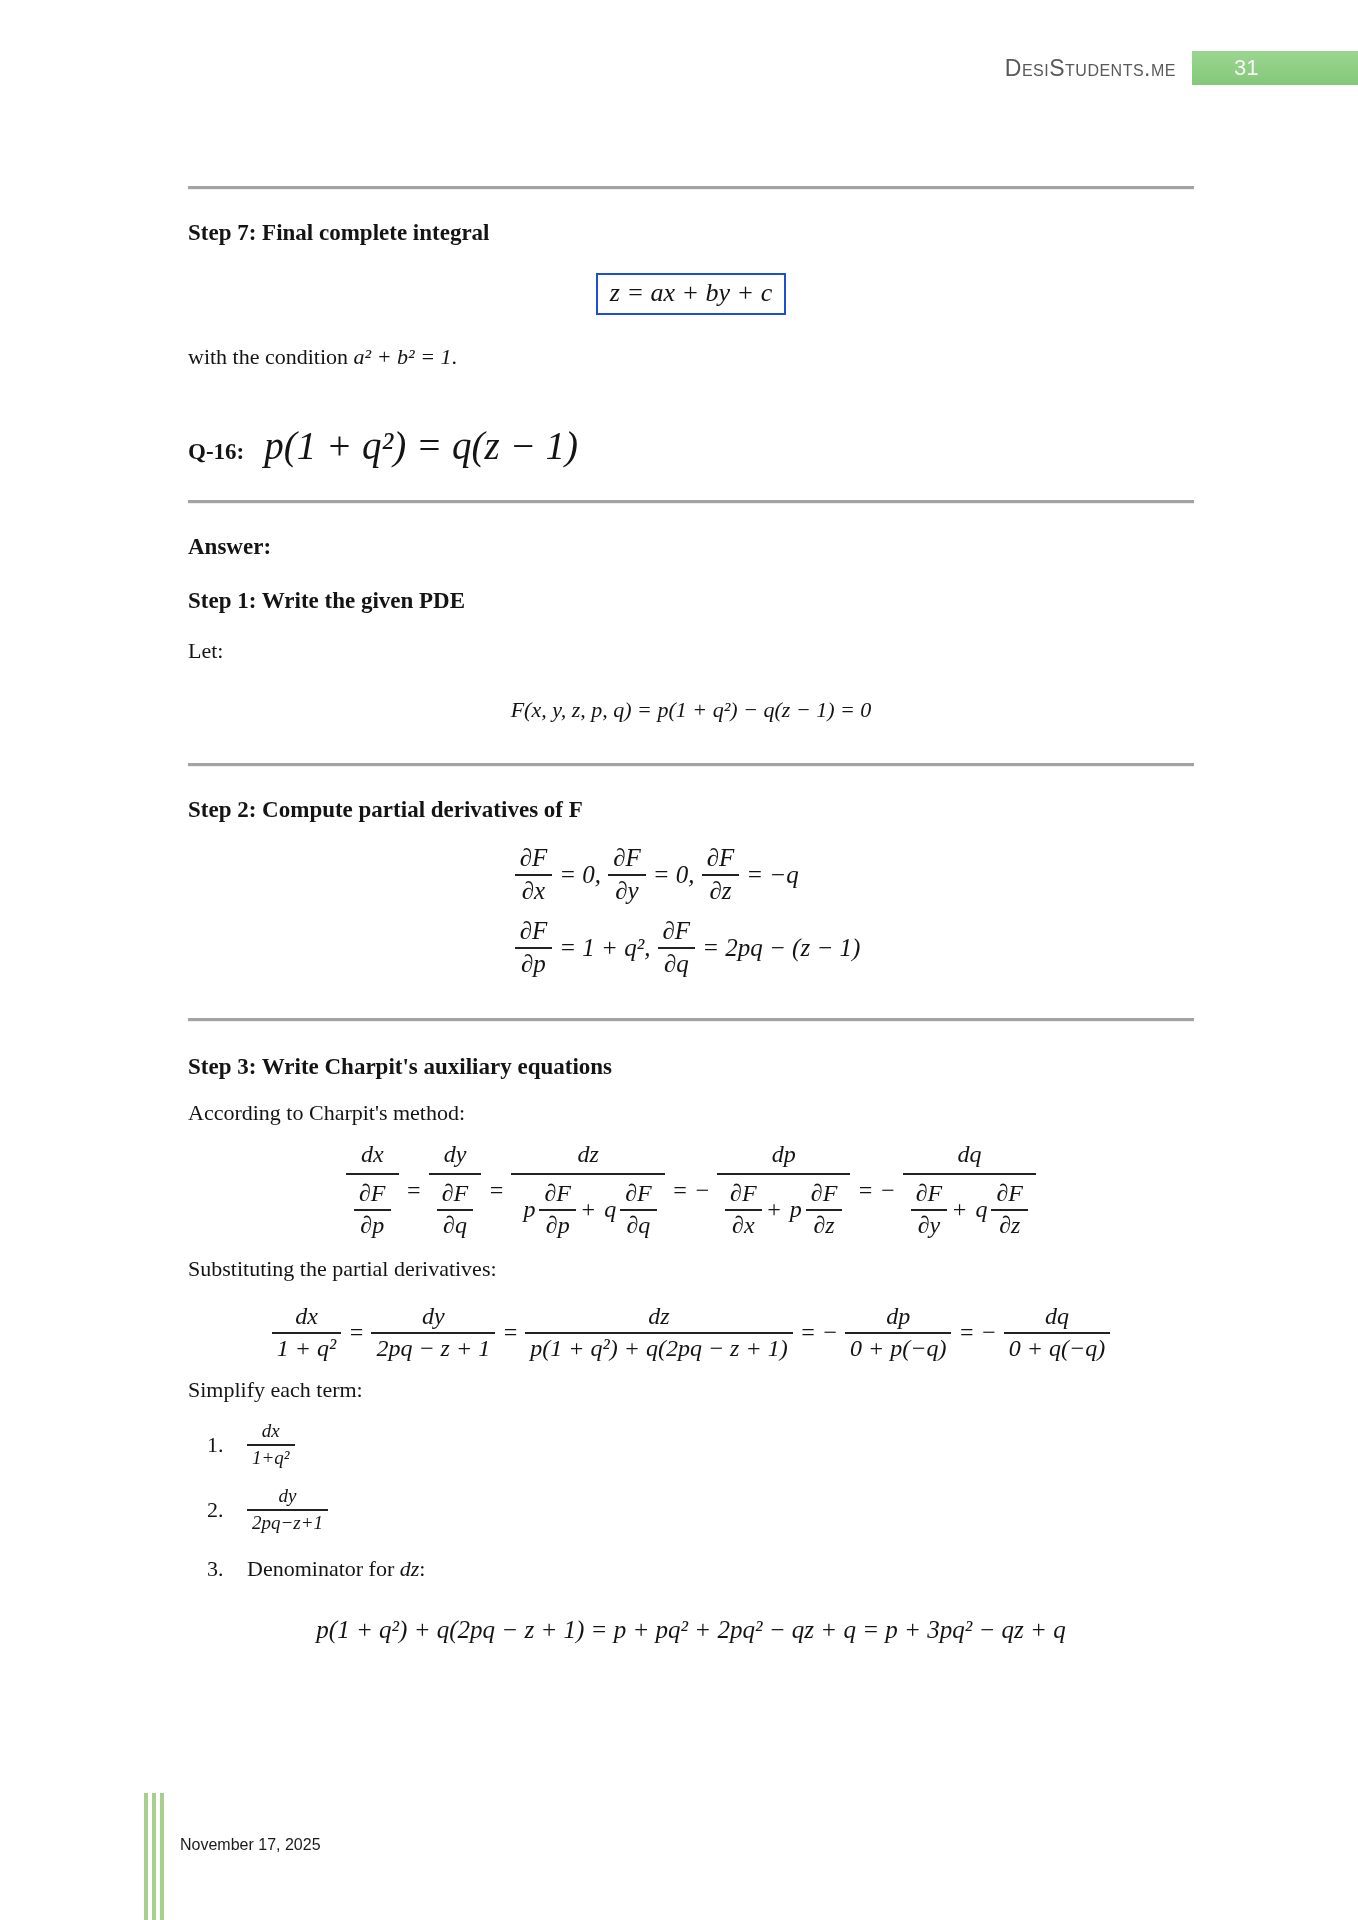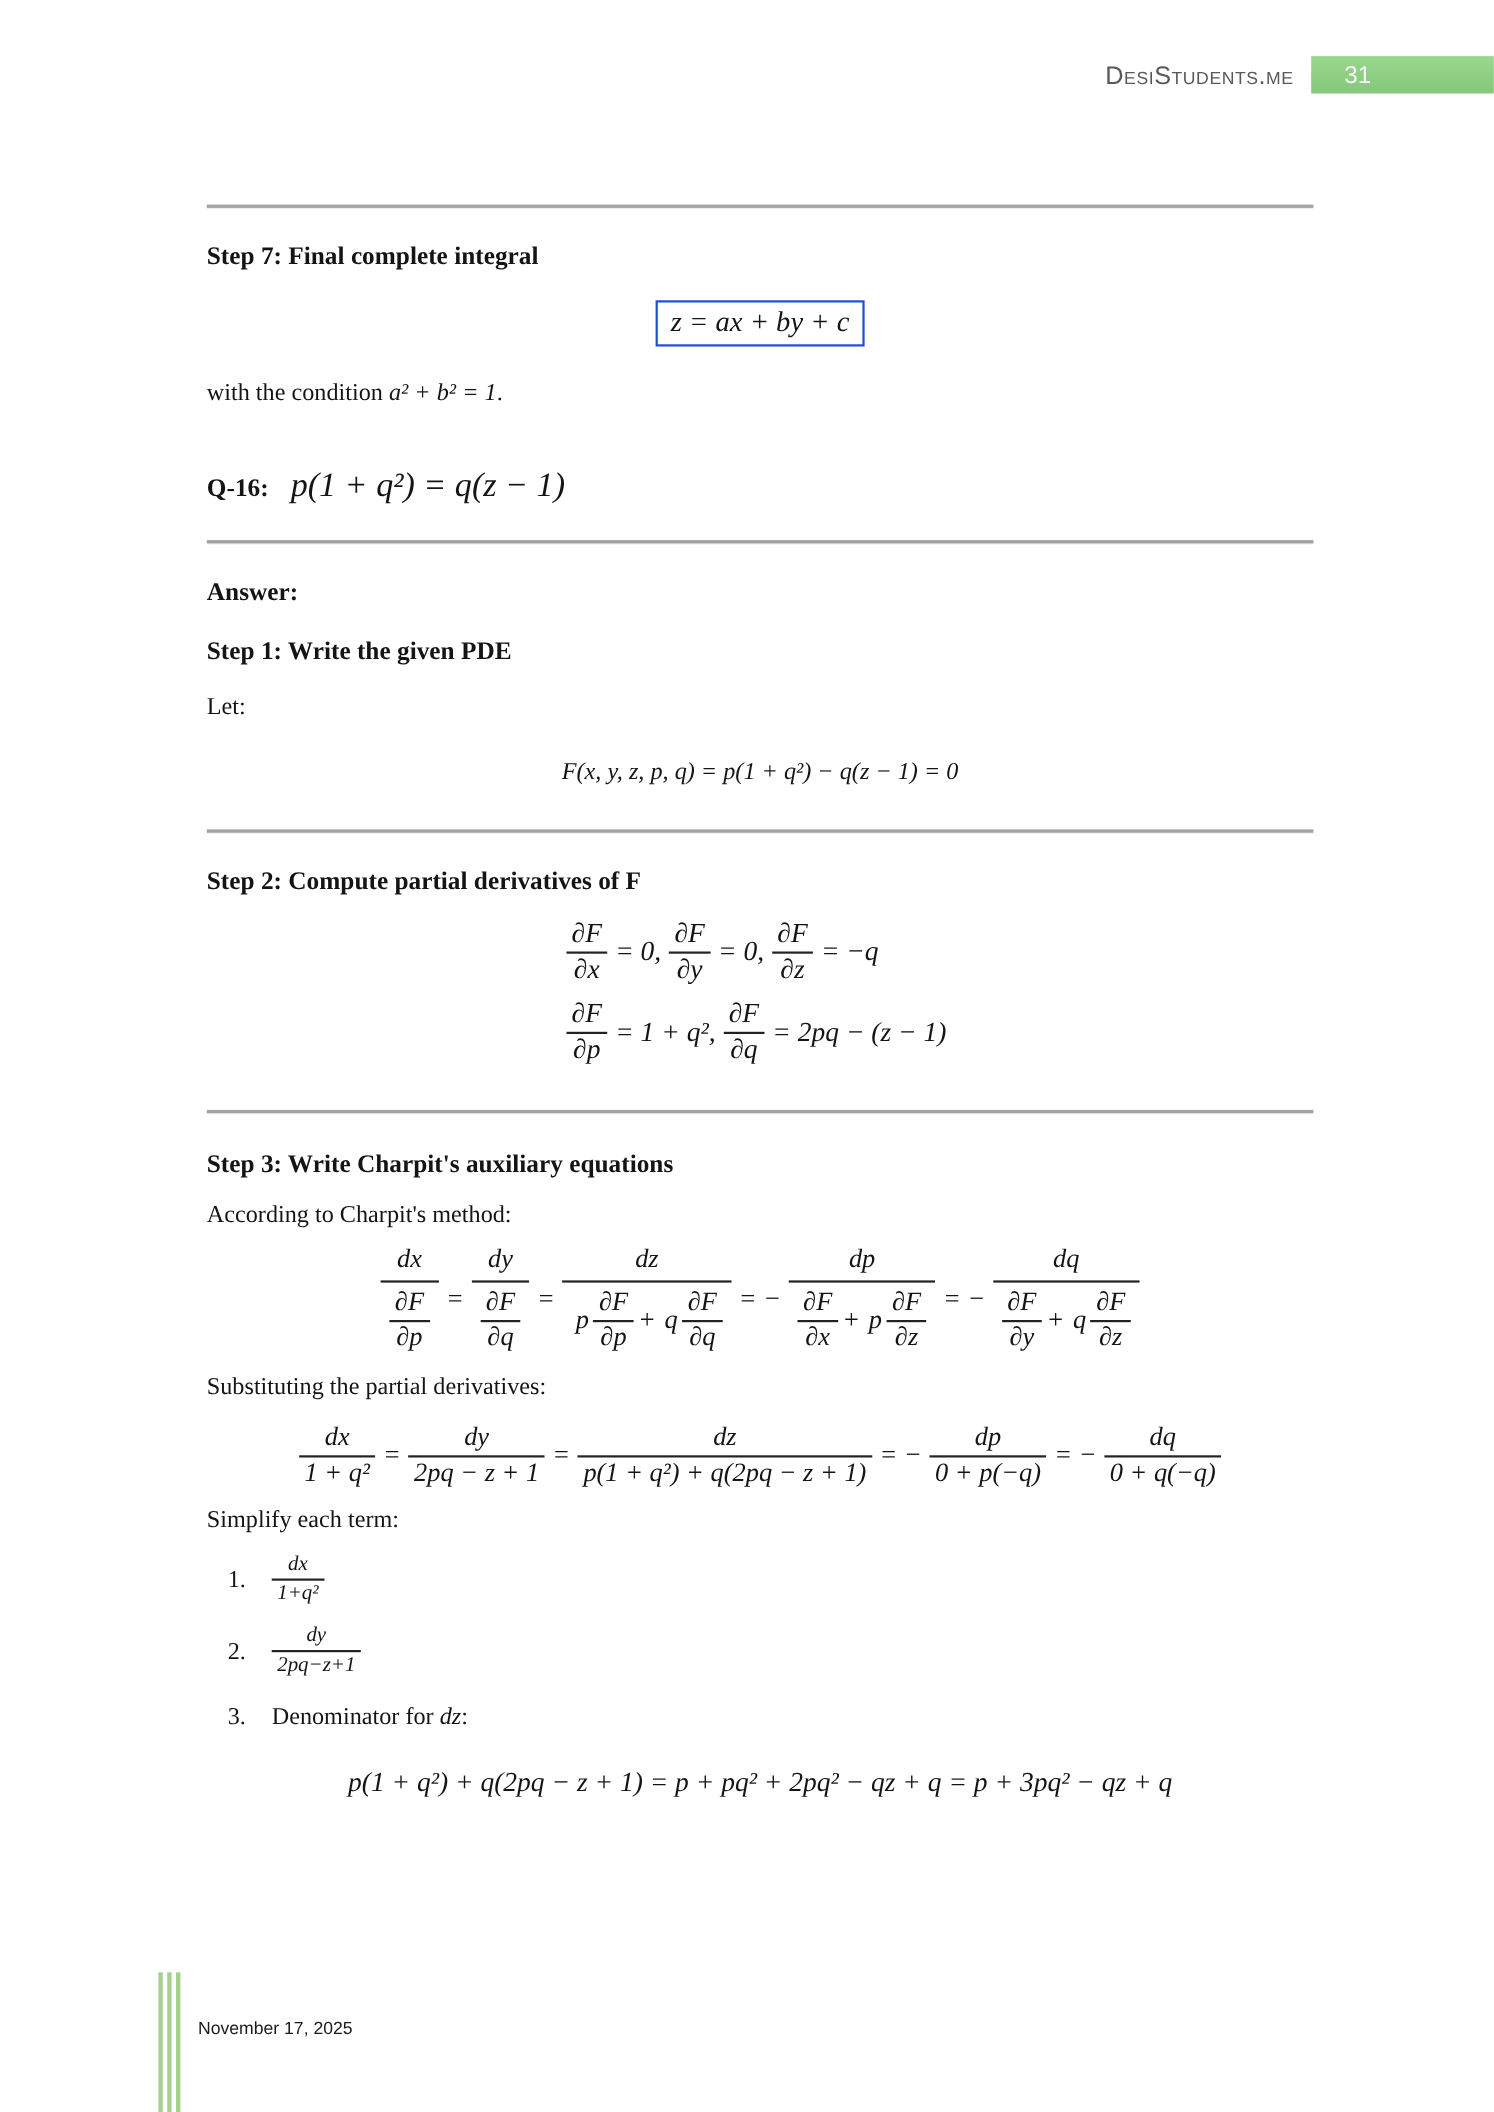--- a/index.html
+++ b/index.html
@@ -9,41 +9,41 @@
     overflow:hidden;
   }
   .page { position:relative; width:1358px; height:1348px; background:#ffffff; }
 
   
   .header { position:absolute; top:51px; left:0; right:0; height:34px;
             display:flex; justify-content:flex-end; align-items:center; }
   .site { font-family:"Liberation Sans", sans-serif; font-variant:small-caps;
           letter-spacing:0.5px; font-size:23px; color:#595959; margin-right:16px; }
   .badge { width:166px; height:34px; background:linear-gradient(#9ad68f,#84c87a);
-           display:flex; align-items:center; box-sizing:border-box; padding-left:30px;
+           display:flex; align-items:center; box-sizing:border-box; padding-left:42px;
            font-family:"Liberation Sans", sans-serif; font-size:22px; color:#f7f7f7; }
 
   
   .content { position:absolute; left:188px; top:150px; width:1006px; }
 
   hr.rule { border:none; height:3px; background:#a3a3a3;
             box-shadow:0 1px 0 #ededed; margin:0; }
 
   h2.step-heading { margin:0; font-size:23px; font-weight:bold; line-height:28px;
                     font-family:"Liberation Serif", serif; }
   p.body-text { margin:0; font-size:22px; line-height:28px; }
 
   .mi { font-style:italic; }
   .eq-center { text-align:center; }
   .boxed-eq { display:inline-block; border:2px solid #1d4ed8;
               padding:3px 12px 5px; font-size:26px; }
 
   .q16 { display:flex; align-items:baseline; gap:20px; }
   .q-label { font-size:23px; font-weight:bold; }
-  .q-math { font-size:31px; }
+  .q-math { font-size:39px; }
 
   .eq-f { font-size:22px; }
 
   
   .frac { display:inline-block; vertical-align:middle; text-align:center; }
   .frac > .num { display:block; padding:0 5px 2px; }
   .frac > .den { display:block; border-top:2px solid #222; padding:1px 5px 0; }
   .rel { vertical-align:middle; padding:0 7px; }
 
   .eq-stack { display:inline-block; text-align:left; font-size:25px; }

